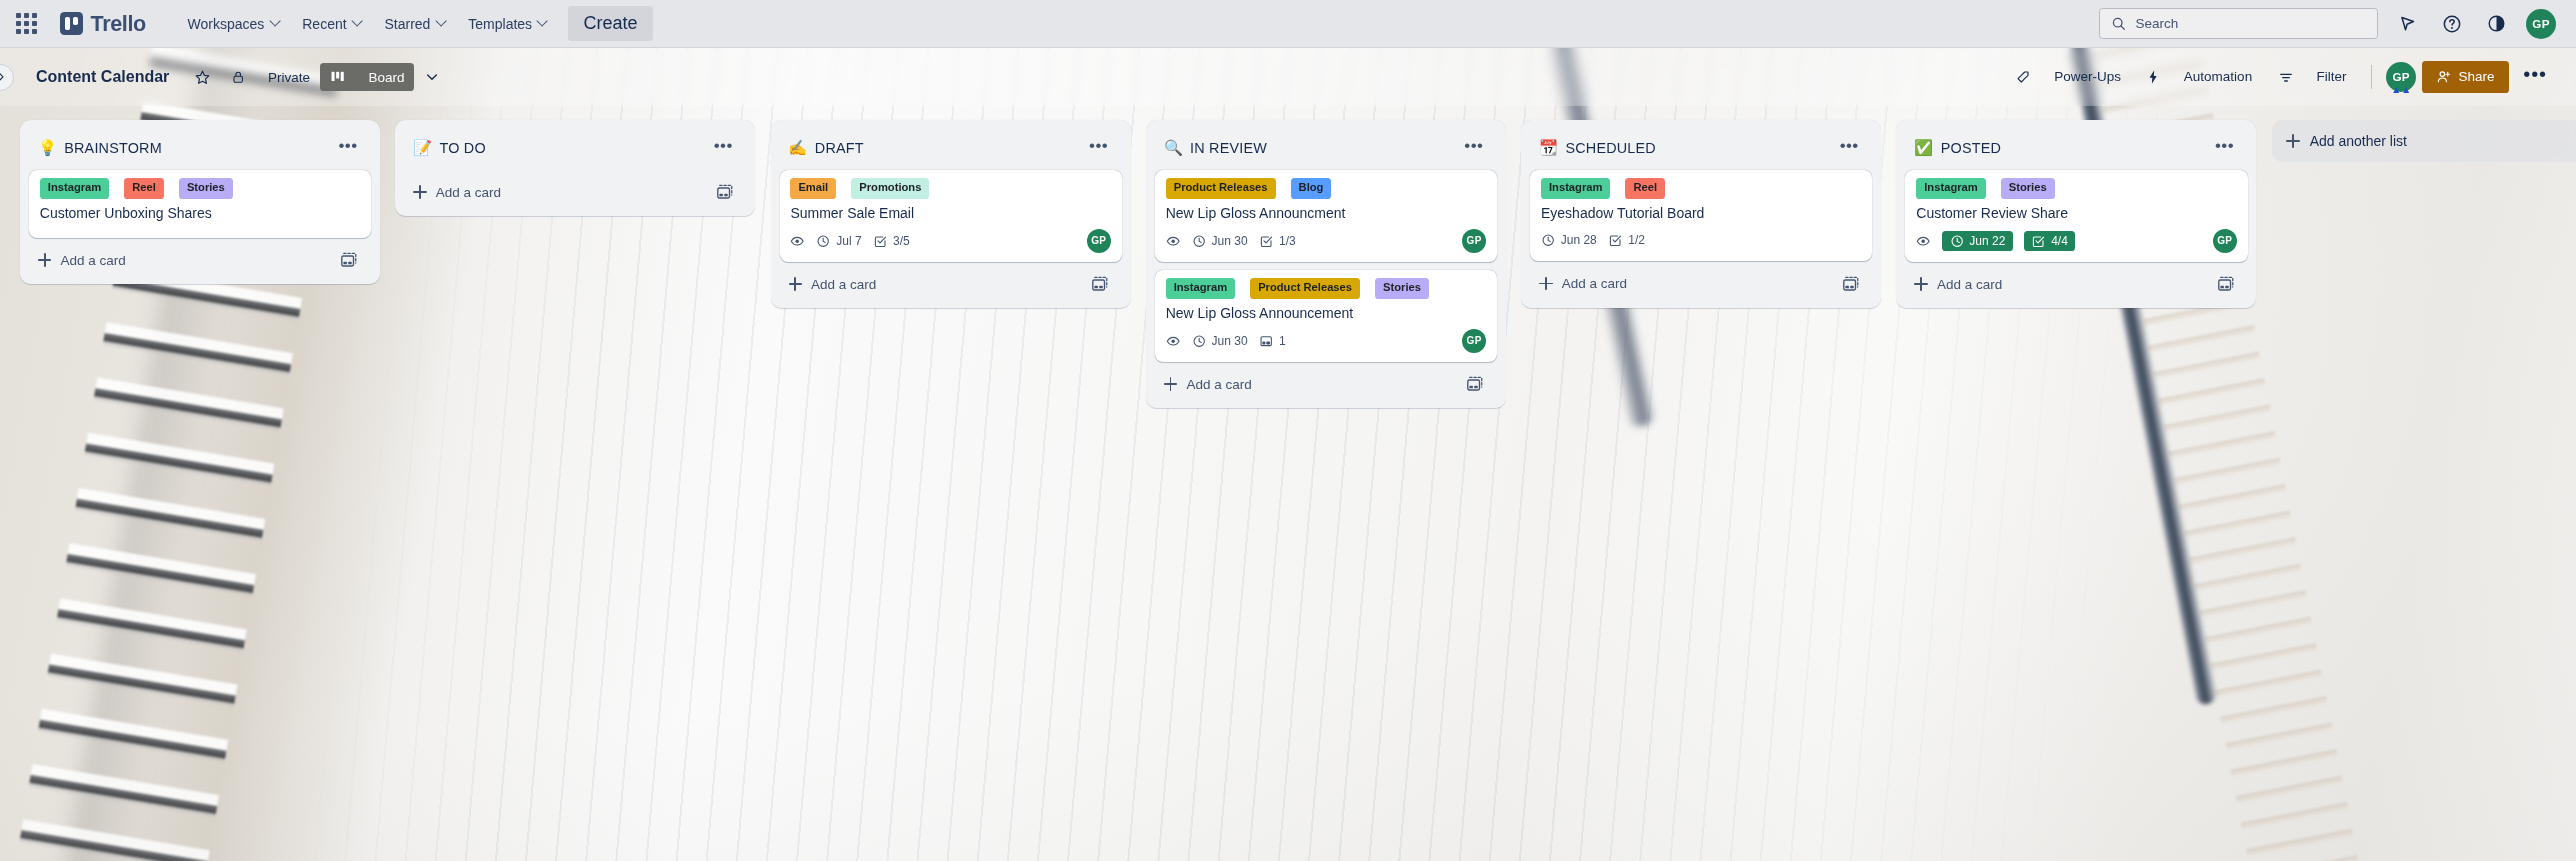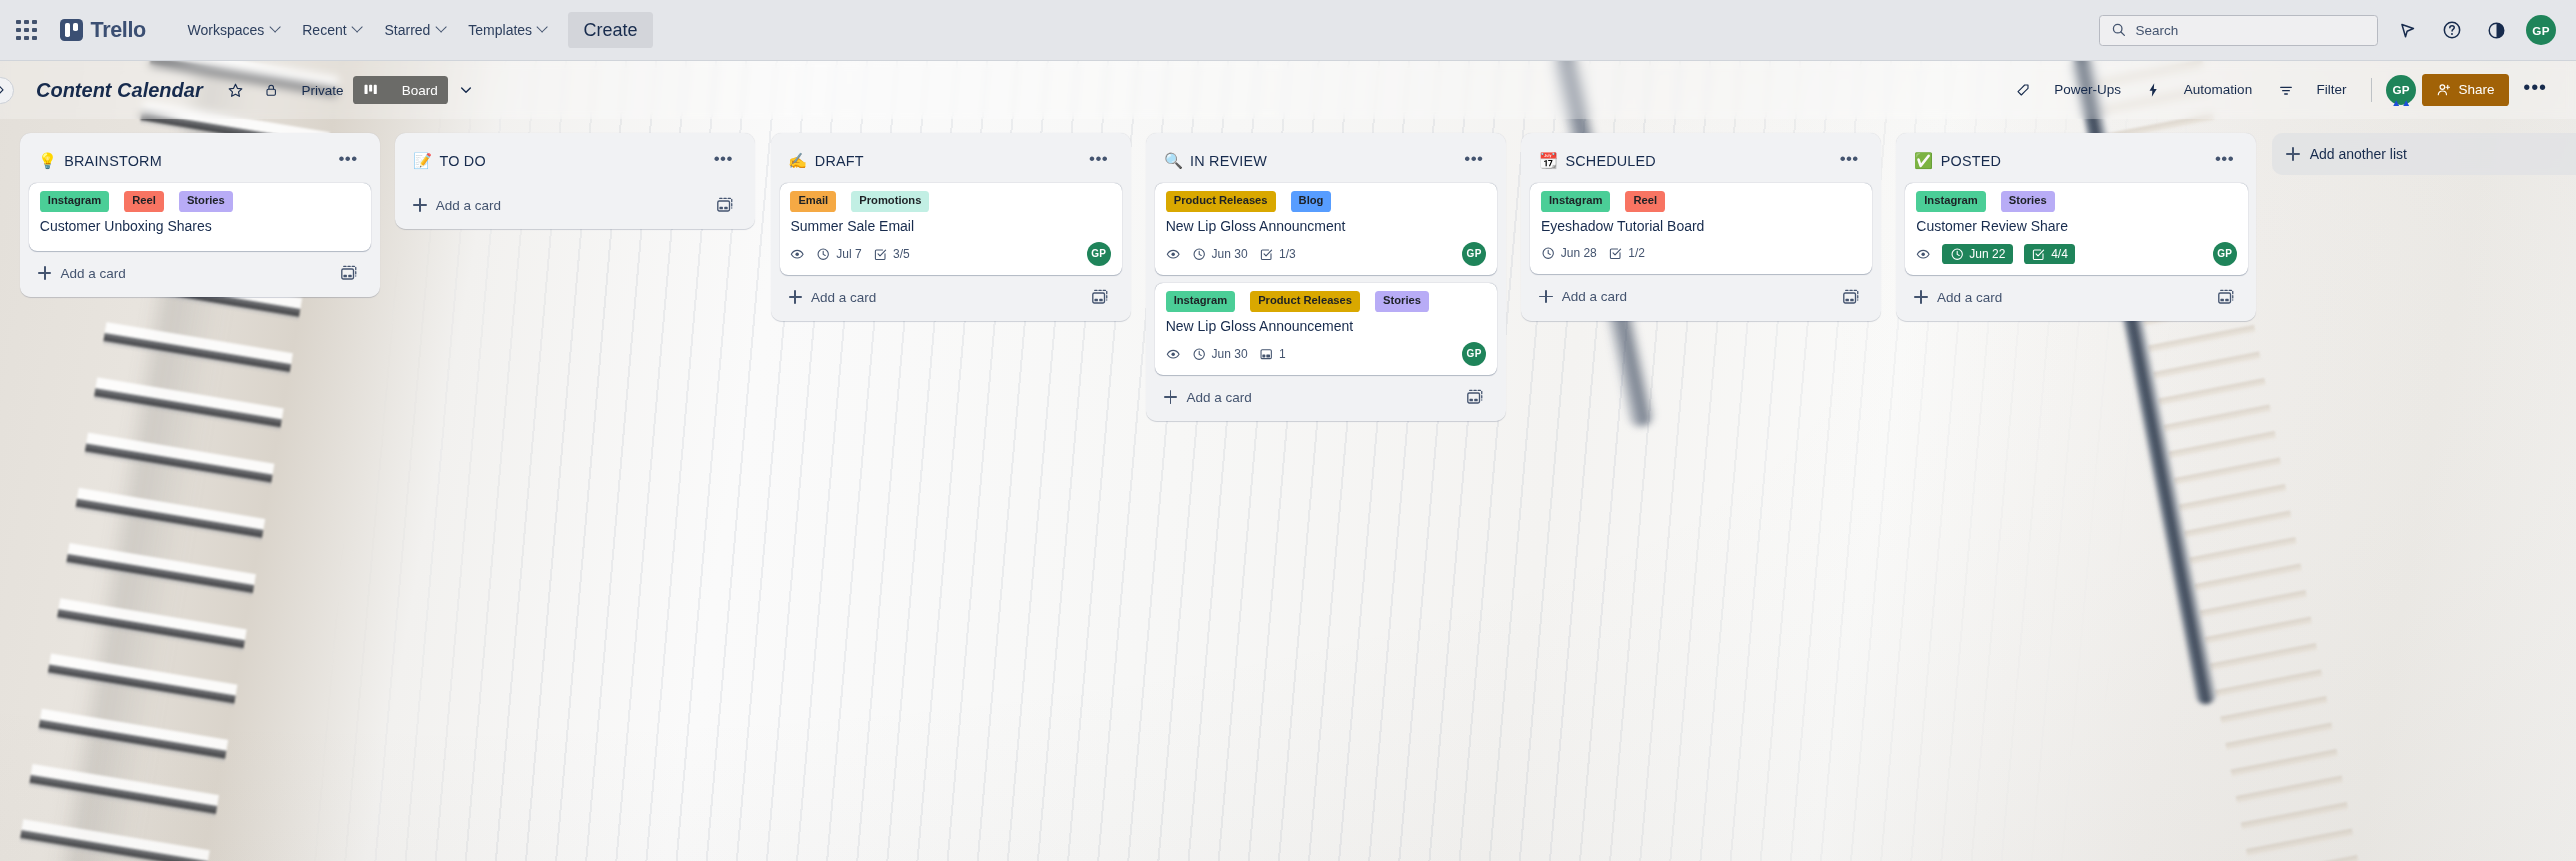--- a/index.html
+++ b/index.html
@@ -121,21 +121,21 @@
     filter: blur(3.6px);
   }
   .bg-vignette {
     background: radial-gradient(130% 110% at 18% 40%, rgba(0,0,0,0) 40%, rgba(120,116,110,0.10) 100%);
   }
 
   
   #top-nav {
     position: relative;
     z-index: 20;
-    height: 61px;
+    height: 48px;
     background: #E4E6EA;
     display: flex;
     align-items: center;
     padding: 0 20px 0 16px;
     gap: 0;
     border-bottom: 0.9px solid rgba(9,30,66,0.09);
   }
   .apps-grid {
     display: grid;
     grid-template-columns: repeat(3, 4.5px);
@@ -212,24 +212,23 @@
     -webkit-backdrop-filter: blur(4.5px);
   }
   .sidebar-toggle {
     width: 27px; height: 27px; border-radius: 50%;
     background: #F1F2F4; border: 0.9px solid #CBCFD6;
     display: flex; align-items: center; justify-content: center;
     margin-left: -12.6px; margin-right: 14.4px;
     cursor: pointer; flex: none;
   }
   .board-title {
-    font-size: 20px; font-weight: 700; color: #172B4D;
+    font-size: 16px; font-weight: 700; color: #172B4D;
     margin-right: 7.2px; padding: 4.5px 7.2px; border-radius: 3.6px; cursor: pointer;
     white-space: nowrap;
-    font-style: italic;
   }
   .hdr-btn {
     display: flex; align-items: center; gap: 23px;
     font-size: 13.5px; color: #172B4D;
     padding: 6.3px 10px; border-radius: 3.6px; cursor: pointer;
     white-space: nowrap;
   }
   .hdr-btn.active {
     background: #6B6B68; color: #fff;
   }

